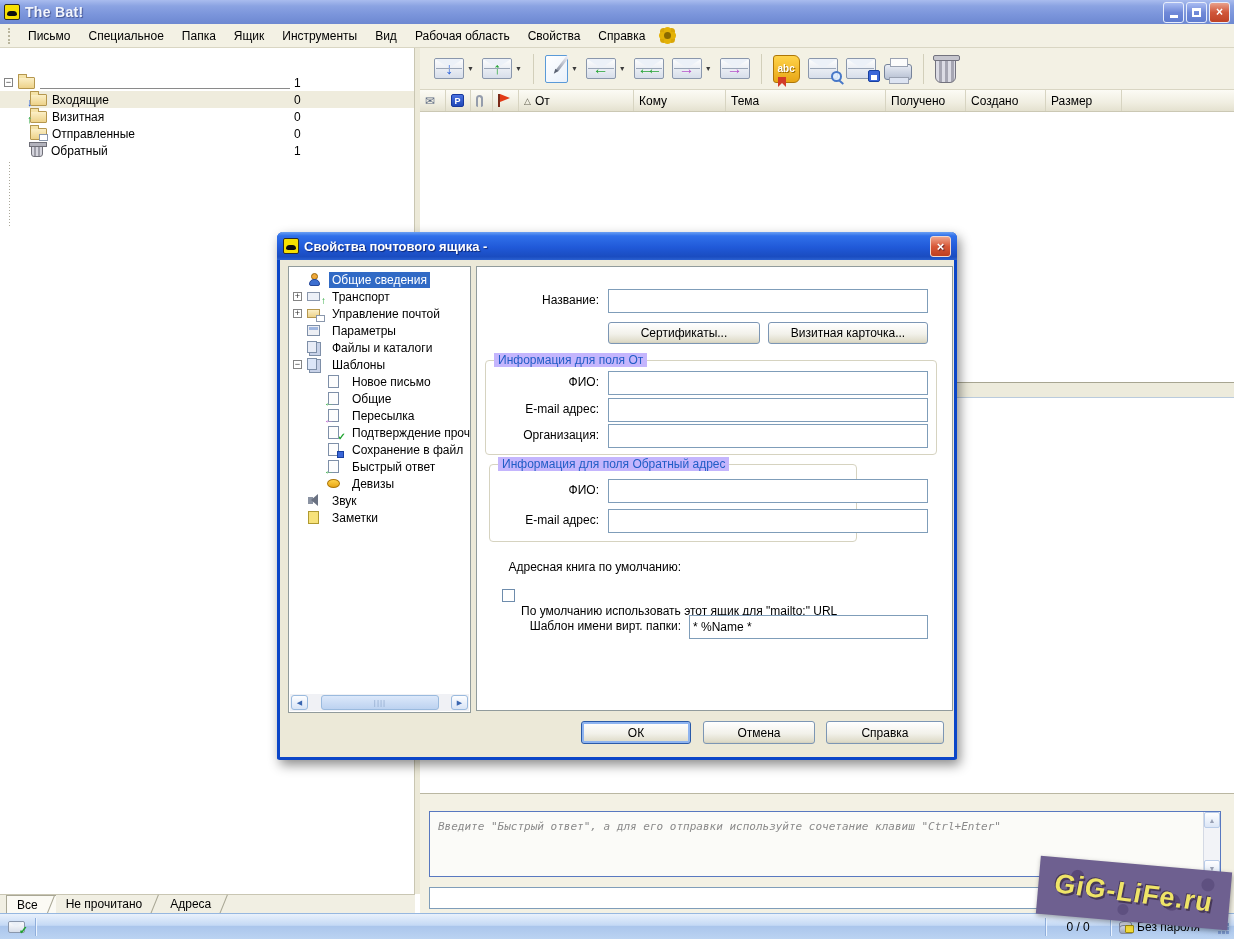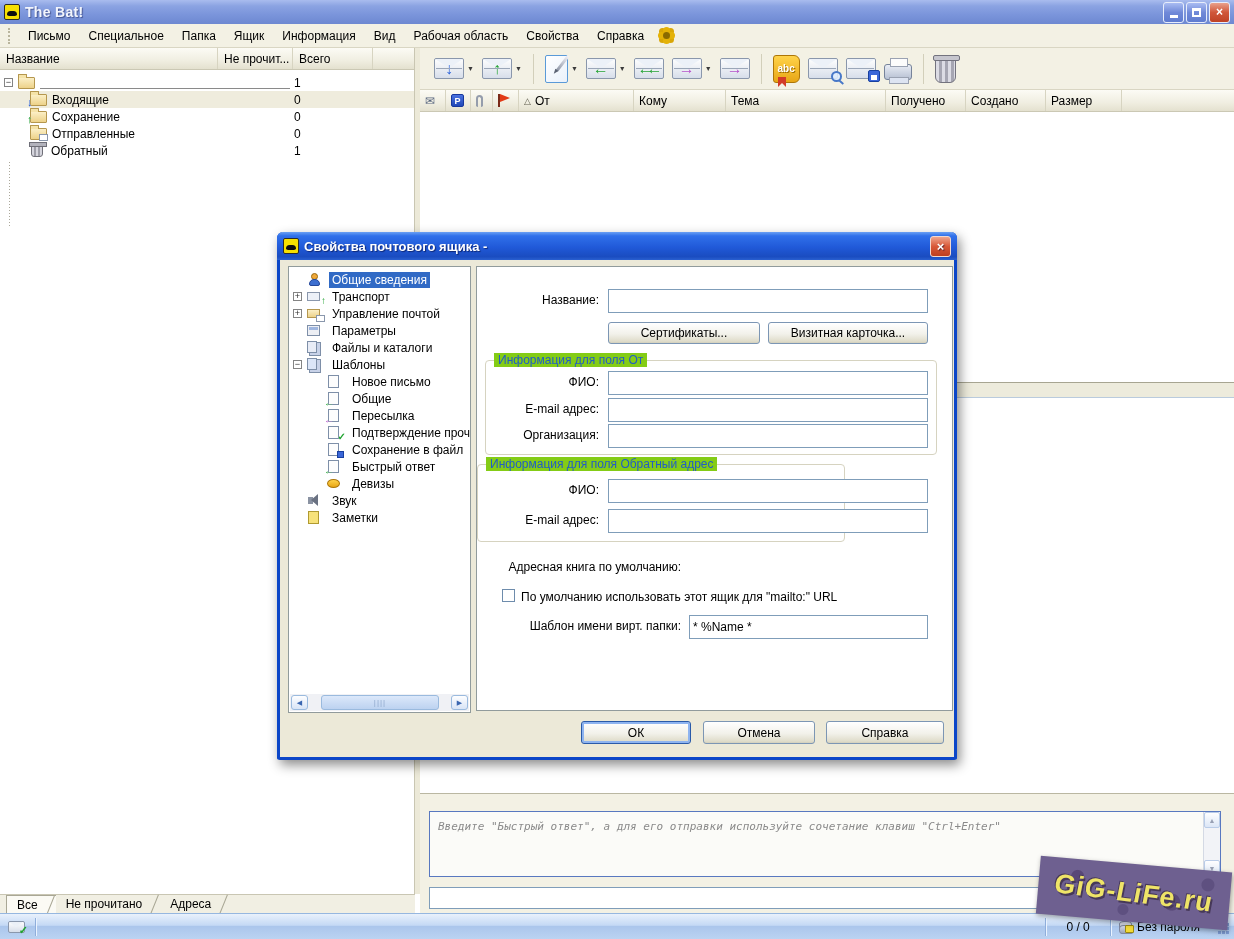--- a/index.html
+++ b/index.html
@@ -148,21 +148,21 @@
 .dt-sa{width:17px;height:15px;margin:0 1px;background:linear-gradient(180deg,#FEFEFF,#D8E4F6);border:1px solid #9ABADE;border-radius:3px;color:#3A66B0;font-size:7px;display:flex;align-items:center;justify-content:center}
 .dt-thumb{height:15px;flex:0 0 118px;margin-left:12px;background:linear-gradient(180deg,#DCE8FA,#BCD2F0);border:1px solid #9ABADE;border-radius:3px;display:flex;align-items:center;justify-content:center;color:#8FA8CC;font-size:8px;letter-spacing:1px}
 .dt-sa.r{margin-left:auto}
 
 .dlg-content{position:absolute;left:196px;top:34px;width:477px;height:445px;background:#fff;border:1px solid #919B9C;font-size:12px}
 .lab{position:absolute;text-align:right;white-space:nowrap}
 .inp{position:absolute;height:20px;background:#fff;border:1px solid #7F9DB9;font-size:12px;padding:11px 3px;font-family:"Liberation Sans",sans-serif}
 .xpbtn{position:absolute;height:22px;border:1px solid #7C96B4;border-radius:3px;font-size:12px;text-align:center;
  background:linear-gradient(180deg,#FFFFFF,#F2F1EA 55%,#DFDCCA 92%,#D2CFBC);padding-top:3px}
 .grp{position:absolute;border:1px solid #D6D3C0;border-radius:4px}
-.grp-title{position:absolute;top:-8px;left:8px;background:#84cc16;padding:0 4px;color:#215DC6;white-space:nowrap}
+.grp-title{position:absolute;top:-8px;left:8px;background:#c4b5fd;padding:0 4px;color:#215DC6;white-space:nowrap}
 .combo{position:absolute;height:20px;background:#fff;border:1px solid #7F9DB9;padding:2px 20px 0 4px}
 .combo-btn{position:absolute;right:1px;top:1px;width:17px;height:16px;border:1px solid #86A7CE;border-radius:2px;color:#3566B8;font-size:8px;display:flex;align-items:center;justify-content:center;
  background:linear-gradient(180deg,#E8F1FC,#BCD5F2 60%,#9DBFE8)}
 .chk{position:absolute;width:13px;height:13px;background:#fff;border:1px solid #6E8CAC}
 .dlg-btn{position:absolute;top:489px;height:23px;border:1px solid #7C96B4;border-radius:3px;font-size:12px;text-align:center;padding-top:4px;
  background:linear-gradient(180deg,#FFFFFF,#F2F1EA 55%,#DFDCCA 92%,#D2CFBC)}
 .dlg-btn.default{box-shadow:inset 0 0 0 2px #8EB4F0;border-color:#2A5AA8}
 
 
 .wm{position:absolute;left:1038px;top:864px;width:192px;height:58px;transform:rotate(5deg);z-index:60;
@@ -188,34 +188,28 @@
       <span class="win-btn close">×</span>
     </span>
   </div>
 
   <div class="menubar">
     <span class="mgrip"></span>
     <span class="menu-item">Письмо</span>
     <span class="menu-item">Специальное</span>
     <span class="menu-item">Папка</span>
     <span class="menu-item">Ящик</span>
-    <span class="menu-item">Информация</span>
+    <span class="menu-item">Инструменты</span>
     <span class="menu-item">Вид</span>
     <span class="menu-item">Рабочая область</span>
     <span class="menu-item">Свойства</span>
     <span class="menu-item">Справка</span>
     <span class="flower"></span>
   </div>
 
-  <div class="lv-header">
-    <span class="lv-cell" style="width:218px">Название</span>
-    <span class="lv-cell" style="width:75px">Не прочит...</span>
-    <span class="lv-cell" style="width:80px">Всего</span>
-    <span class="lv-cell" style="flex:1;border-right:none"></span>
-  </div>
 
   <div class="ftree">
     <div class="treedots"></div>
     <div class="frow">
       <span class="xbox" style="margin-left:4px">−</span>
       <span class="fold" style="margin-left:5px"></span>
       <span></span>
       <span style="width:250px;border-bottom:1px solid #8A8A8A;height:13px"></span>
       <span class="fcount">1</span>
     </div>
@@ -223,21 +217,21 @@
       <span class="fold" style="margin-left:30px">
           <span class="fov blue">↓</span>
         </span>
       <span>Входящие</span>
       <span class="fcount">0</span>
     </div>
     <div class="frow">
       <span class="fold" style="margin-left:30px">
           <span class="fov green">↑</span>
         </span>
-      <span>Сохранение</span>
+      <span>Визитная</span>
       <span class="fcount">0</span>
     </div>
     <div class="frow">
       <span class="fold" style="margin-left:30px">
           <span class="fov-env"></span>
         </span>
       <span>Отправленные</span>
       <span class="fcount">0</span>
     </div>
     <div class="frow">
@@ -510,32 +504,32 @@
       <div class="grp" style="left:8px;top:93px;width:452px;height:95px">
         <span class="grp-title">Информация для поля От</span>
       </div>
       <span class="lab" style="left:10px;top:108px;width:112px">ФИО:</span>
       <input class="inp" style="left: 131px; top: 104px; width: 320px;">
       <span class="lab" style="left:10px;top:135px;width:112px">E-mail адрес:</span>
       <input class="inp" style="left: 131px; top: 131px; width: 320px;">
       <span class="lab" style="left:10px;top:161px;width:112px">Организация:</span>
       <input class="inp" style="left: 131px; top: 157px; width: 320px;">
 
-      <div class="grp" style="left:0;top:197px;width:368px;height:78px">
+      <div class="grp" style="left:12px;top:197px;width:368px;height:78px">
         <span class="grp-title">Информация для поля Обратный адрес</span>
       </div>
       <span class="lab" style="left:10px;top:216px;width:112px">ФИО:</span>
       <input class="inp" style="left: 131px; top: 212px; width: 320px;">
       <span class="lab" style="left:10px;top:246px;width:112px">E-mail адрес:</span>
       <input class="inp" style="left: 131px; top: 242px; width: 320px;">
 
       <span class="lab" style="left:14px;top:293px;width:190px">Адресная книга по умолчанию:</span>
 
       <span class="chk" style="left:25px;top:322px"></span>
-      <span style="position:absolute;left:44px;top:323px">По умолчанию использовать этот ящик для "mailto:" URL</span>
+      <span style="position:absolute;left:44px;top:337px">По умолчанию использовать этот ящик для "mailto:" URL</span>
 
       <span class="lab" style="left:14px;top:352px;width:190px">Шаблон имени вирт. папки:</span>
       <input class="inp" style="left: 212px; top: 348px; width: 239px;" value="* %Name *">
     </div>
 
     <span class="dlg-btn default" style="left:301px;width:110px">ОК</span>
     <span class="dlg-btn" style="left:423px;width:112px">Отмена</span>
     <span class="dlg-btn" style="left:546px;width:118px">Справка</span>
   </div>
 

